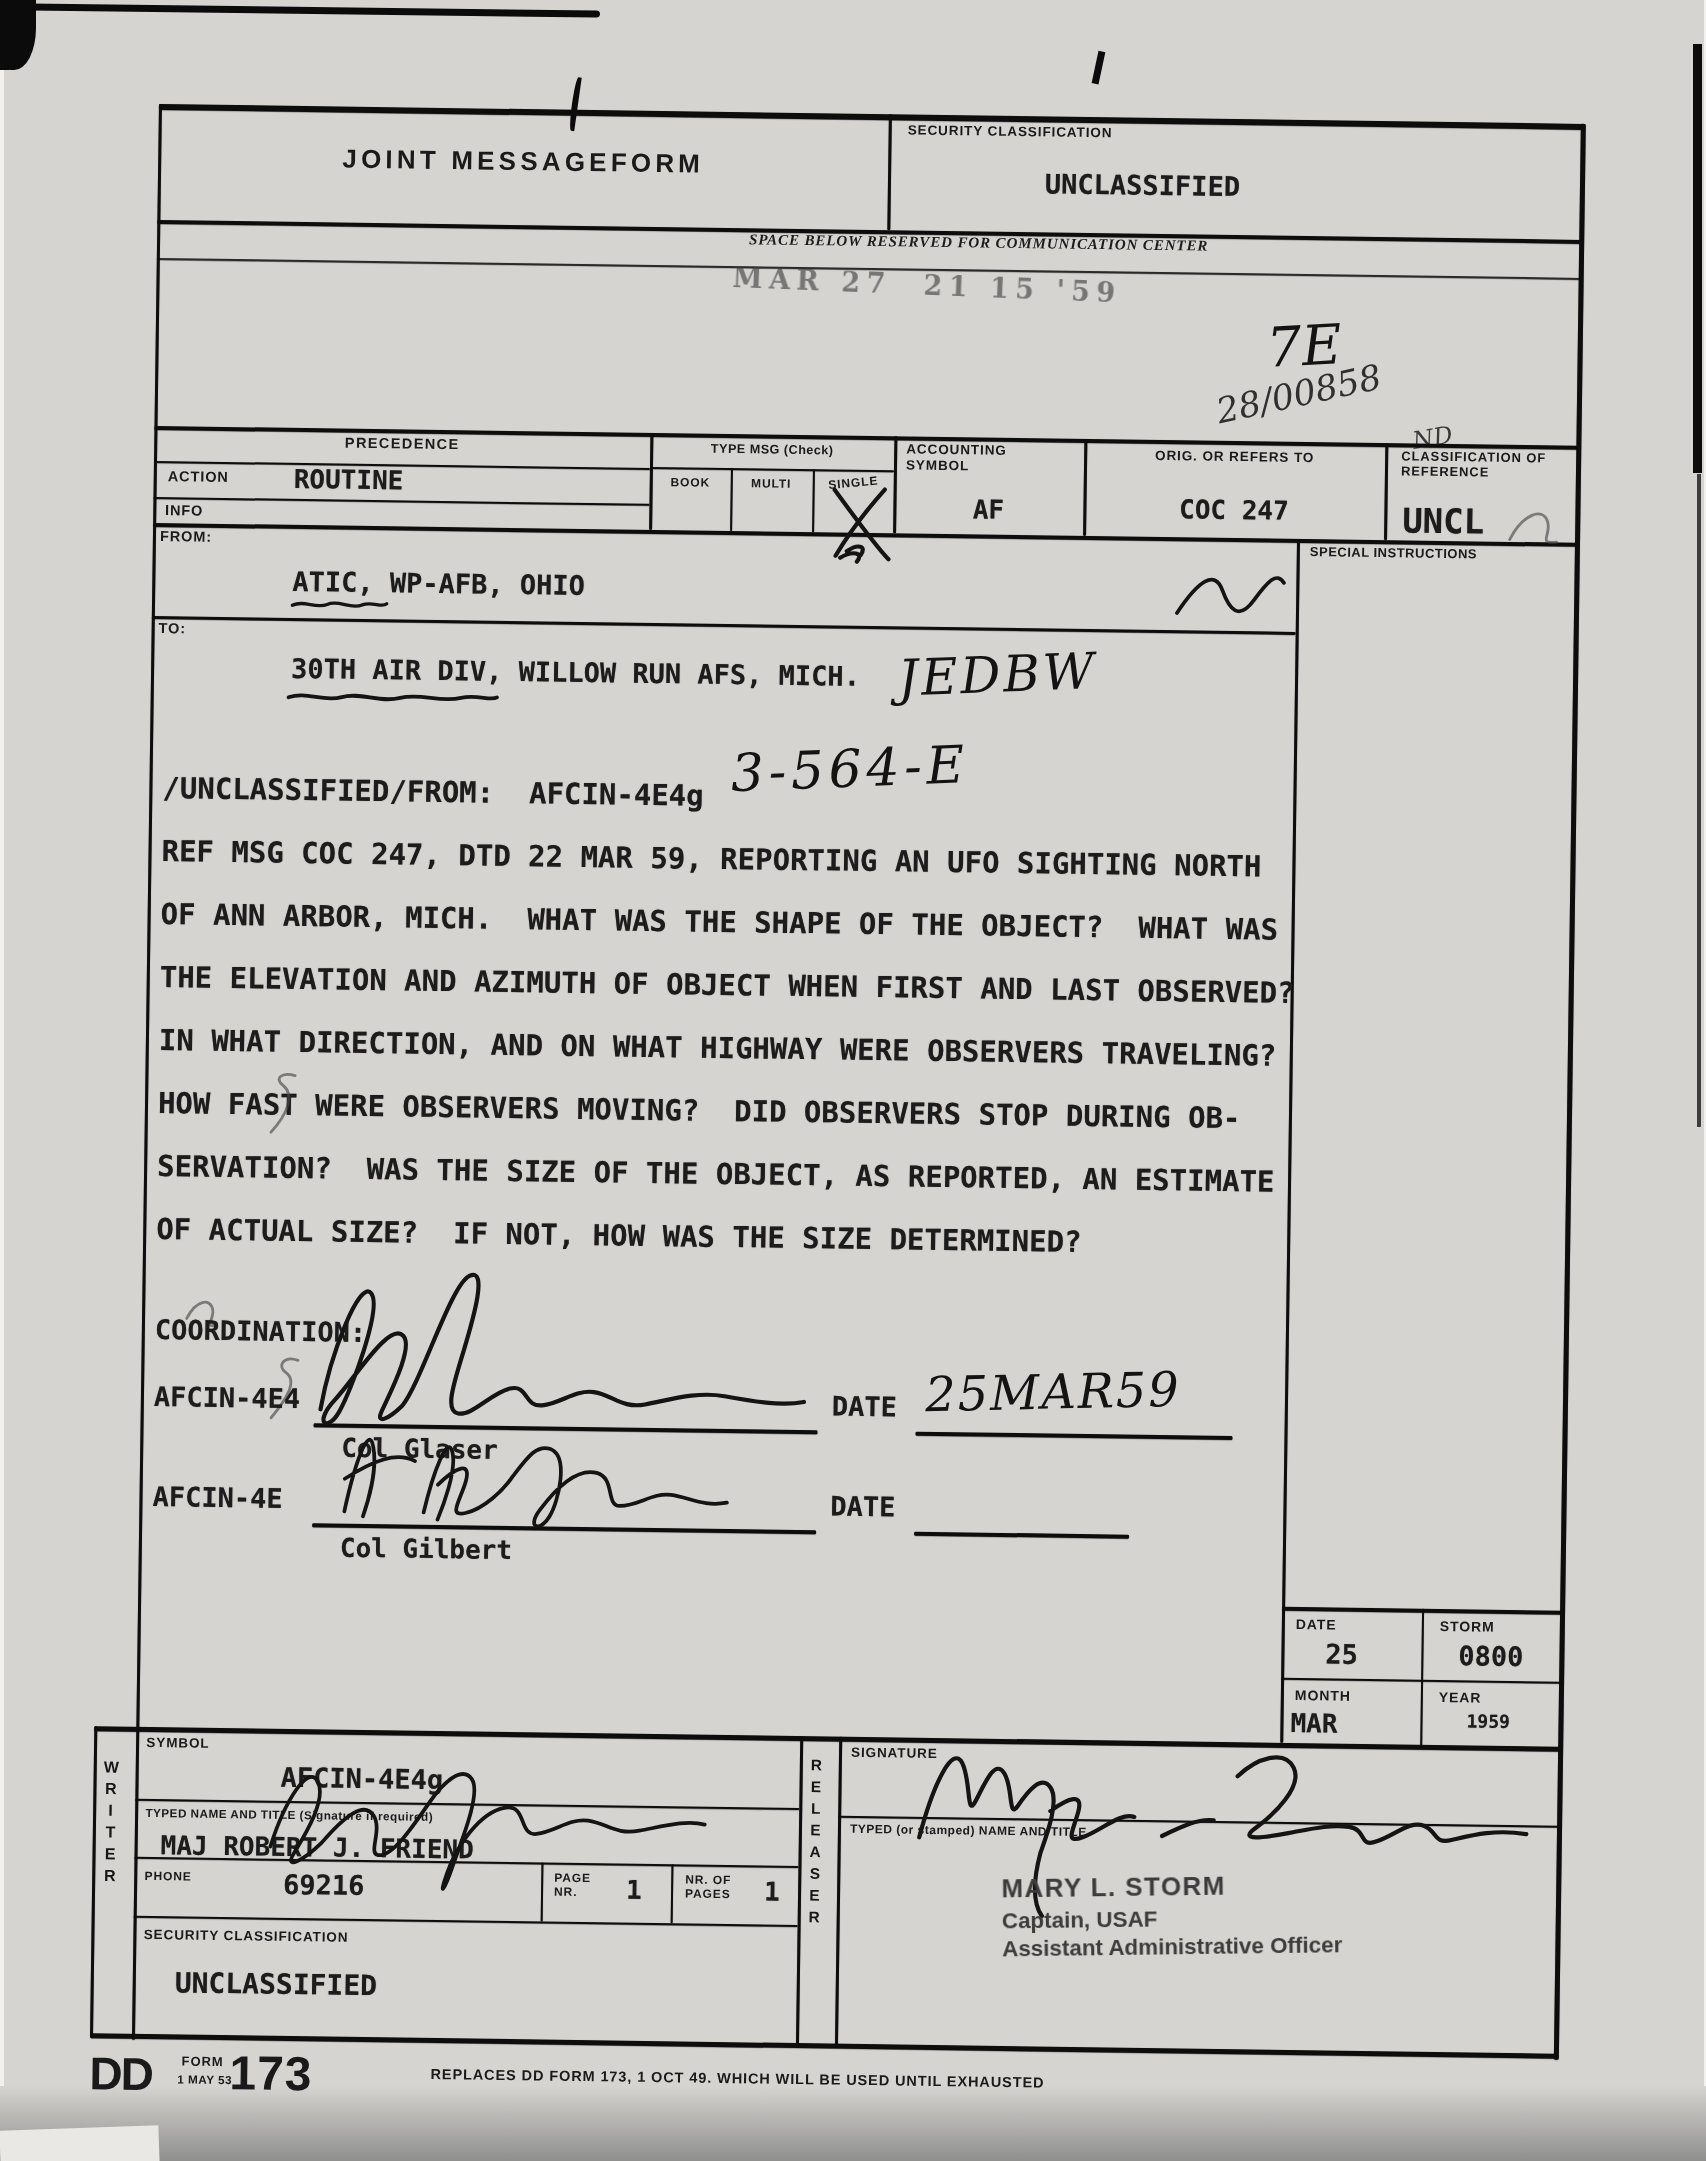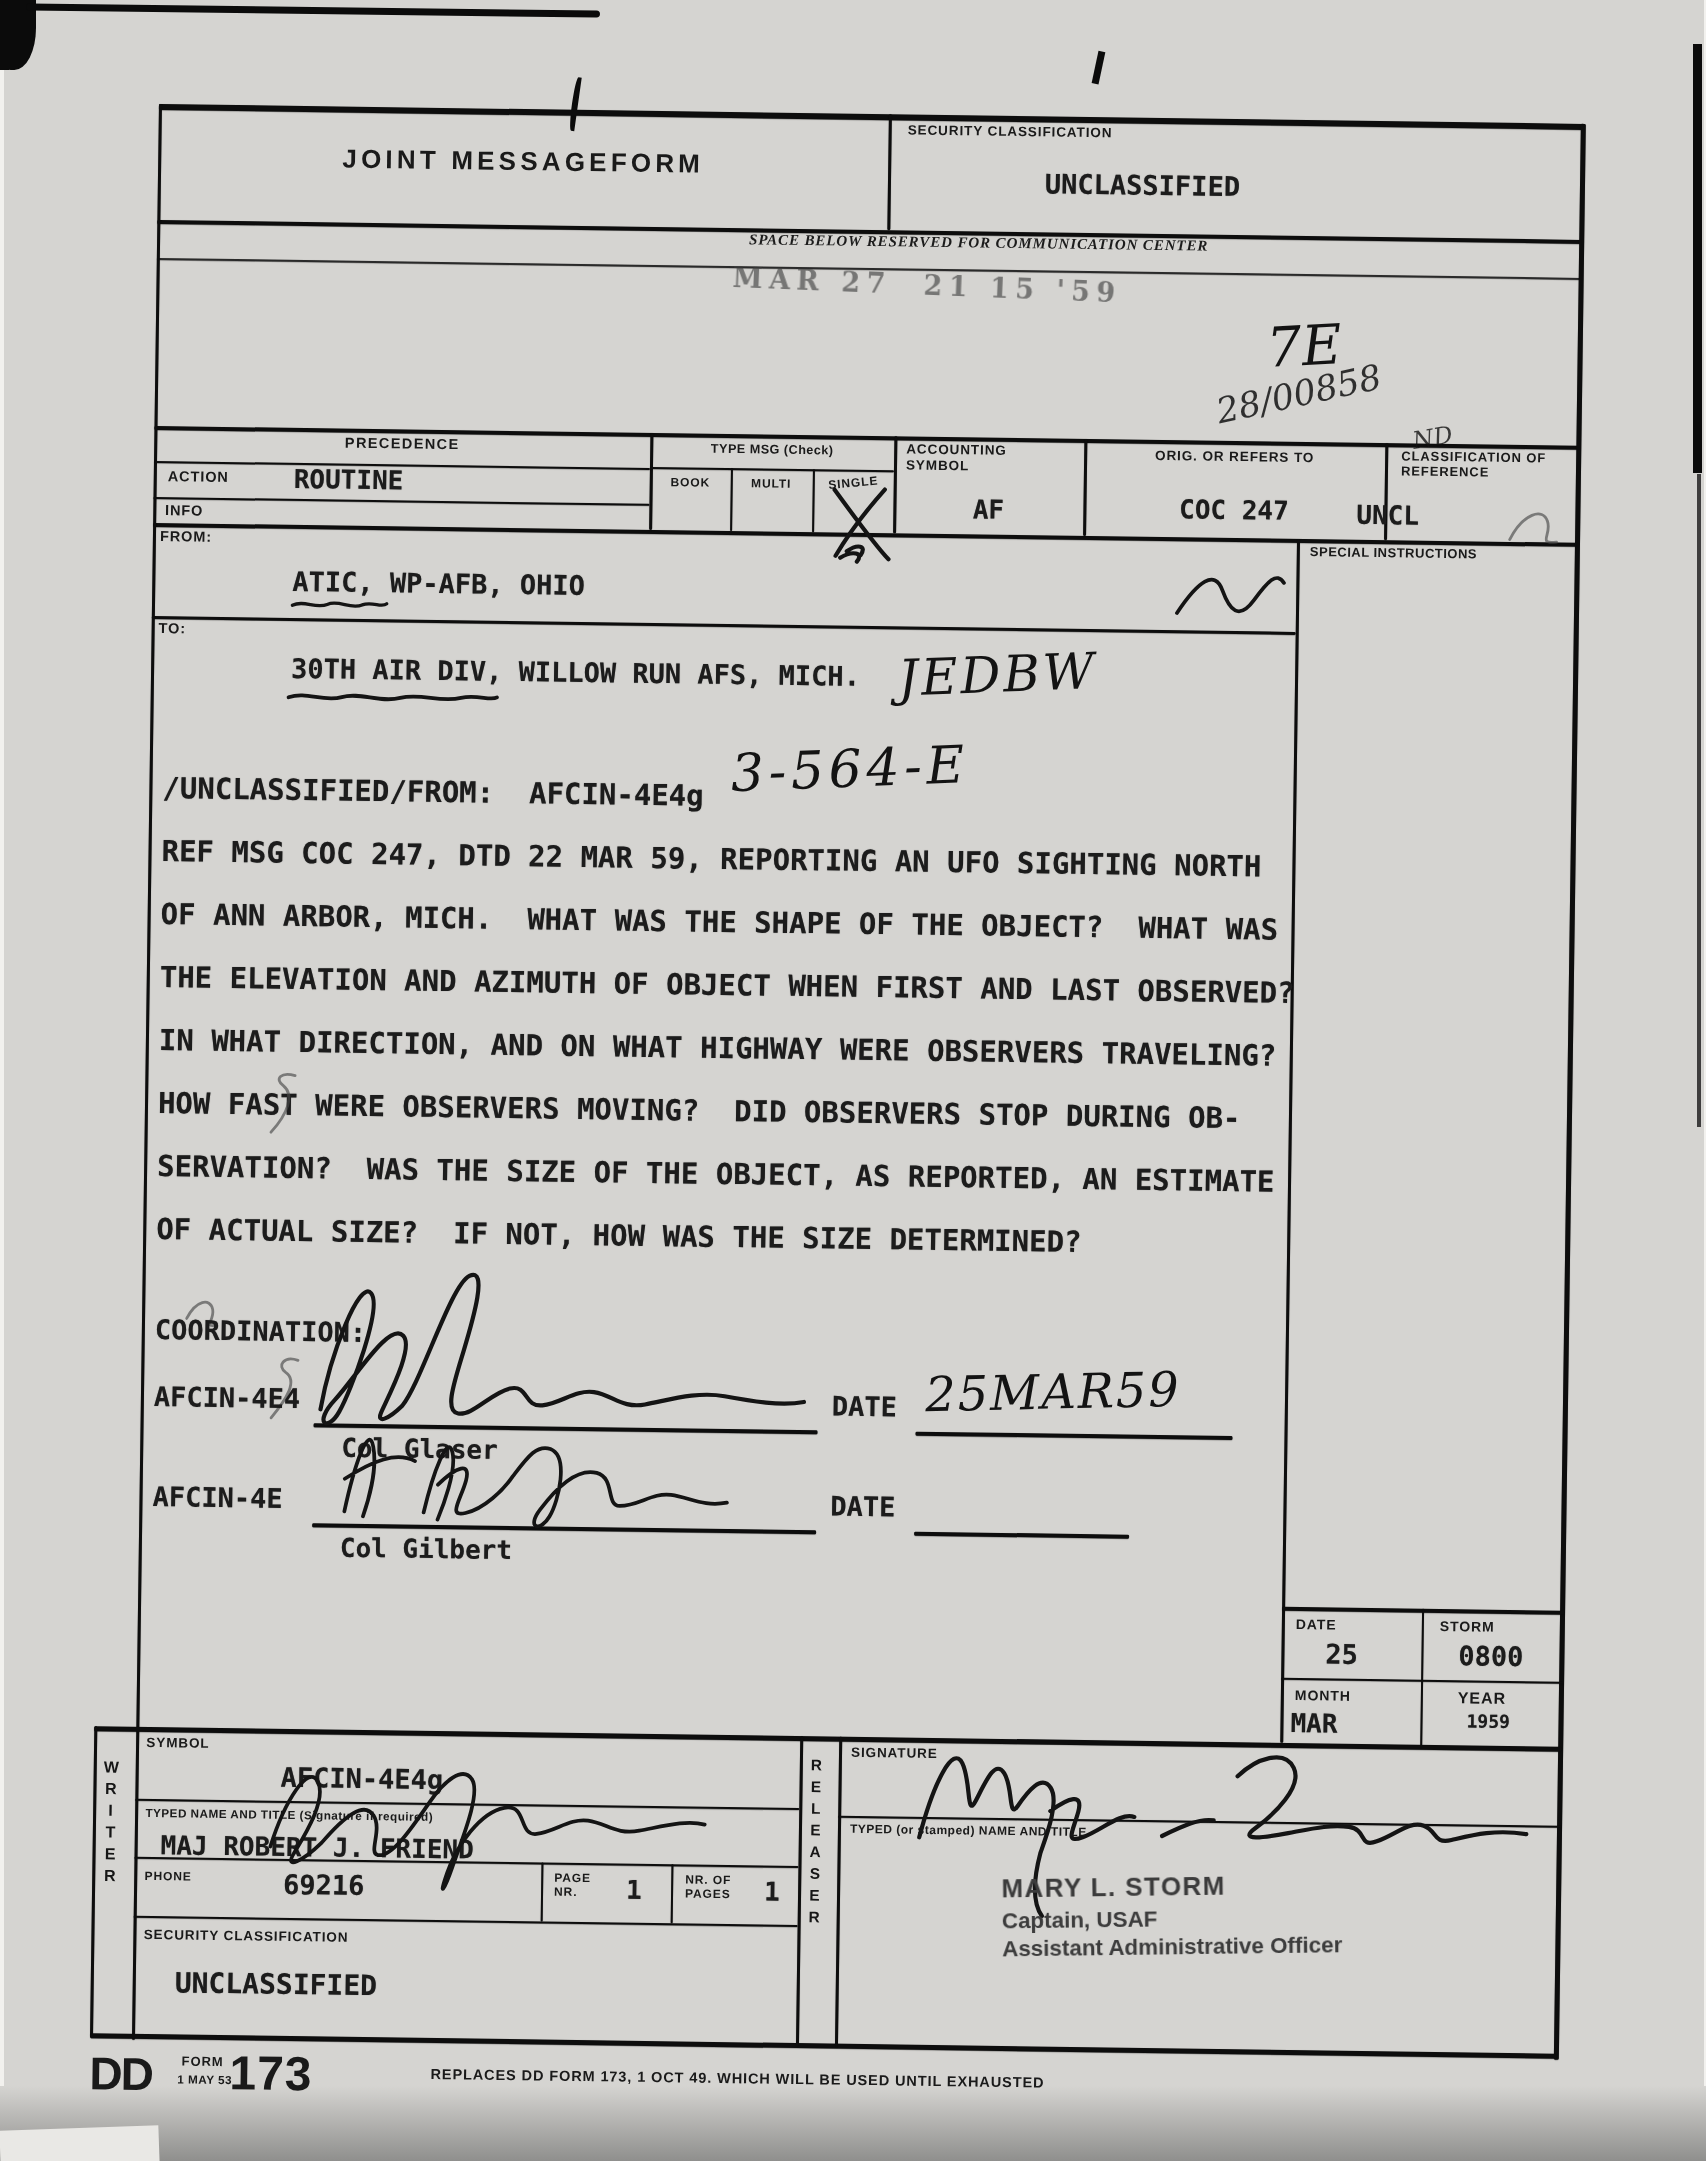--- a/index.html
+++ b/index.html
@@ -115,21 +115,21 @@
     <path class="sig" stroke-width="9" d="M30,30 C60,70 120,150 148,178 M138,28 C100,72 58,130 34,172 M58,162 C80,146 102,148 88,170 M44,176 C70,160 96,164 80,184"></path>
   </svg>
 
   <div class="abs lbl" style="left:752px;top:327px;width:140px;font-size:13.5px;">ACCOUNTING SYMBOL</div>
   <div class="abs tw center" style="left:740px;top:379px;width:190px;font-size:26px;">AF</div>
 
   <div class="abs lbl center" style="left:930px;top:330px;width:301px;font-size:13.5px;">ORIG. OR REFERS TO</div>
   <div class="abs tw center" style="left:930px;top:376px;width:301px;font-size:26px;">COC 247</div>
 
   <div class="abs lbl" style="left:1247px;top:327px;width:154px;font-size:13px;">CLASSIFICATION OF REFERENCE</div>
-  <div class="abs tw" style="left:1203px;top:379px;font-size:26px;">UNCL</div>
+  <div class="abs tw" style="left:1249px;top:379px;font-size:34px;">UNCL</div>
   <svg style="left:1351px;top:380px;" width="61" height="47" viewBox="0 0 130 100">
     <path class="pencil" stroke-width="6" d="M12,78 C40,22 82,8 92,38 C102,66 70,88 112,82"></path>
   </svg>
 
   <div class="abs lbl" style="left:7px;top:424px;font-size:14.5px;">FROM:</div>
   <div class="abs tw" style="left:140px;top:460px;font-size:27px;">ATIC, WP-AFB, OHIO</div>
   <svg style="left:138px;top:491px;" width="100" height="14" viewBox="0 0 215 30">
     <path class="sig" stroke-width="7" d="M5,18 C30,5 55,26 80,15 C105,4 130,26 155,15 C178,6 196,22 208,12"></path>
   </svg>
   <svg style="left:1018px;top:434px;" width="121" height="82" viewBox="0 0 260 175">
@@ -191,21 +191,21 @@
 
   <div class="hline" style="left:1144px;top:1487px;width:282px;height:3.7px;"></div>
   <div class="hline" style="left:1144px;top:1558px;width:282px;height:1.9px;"></div>
   <div class="vline" style="left:1284px;top:1487px;width:2.3px;height:137px;"></div>
   <div class="abs lbl" style="left:1158px;top:1496px;font-size:14px;">DATE</div>
   <div class="abs tw" style="left:1188px;top:1518px;font-size:27px;">25</div>
   <div class="abs lbl" style="left:1302px;top:1496px;font-size:14px;">STORM</div>
   <div class="abs tw" style="left:1321px;top:1518px;font-size:27px;">0800</div>
   <div class="abs lbl" style="left:1158px;top:1567px;font-size:14px;">MONTH</div>
   <div class="abs tw" style="left:1154px;top:1588px;font-size:26px;">MAR</div>
-  <div class="abs lbl" style="left:1302px;top:1567px;font-size:16px;margin-left:19px;">YEAR</div>
+  <div class="abs lbl" style="left:1302px;top:1567px;font-size:14px;">YEAR</div>
   <div class="abs tw" style="left:1330px;top:1588px;font-size:18px;">1959</div>
 
   <div class="hline" style="left:-42px;top:1623px;width:1467px;height:4.7px;"></div>
   <div class="vline" style="left:-42px;top:1623px;width:3.3px;height:310px;"></div>
   <div class="hline" style="left:-42px;top:1930px;width:1467px;height:5.1px;"></div>
 
   <div class="abs vert" style="left:-34px;top:1655px;height:215px;font-size:16px;">WRITER</div>
 
   <div class="hline" style="left:0;top:1695px;width:664px;height:2.3px;"></div>
   <div class="hline" style="left:0;top:1753px;width:664px;height:2.3px;"></div>

